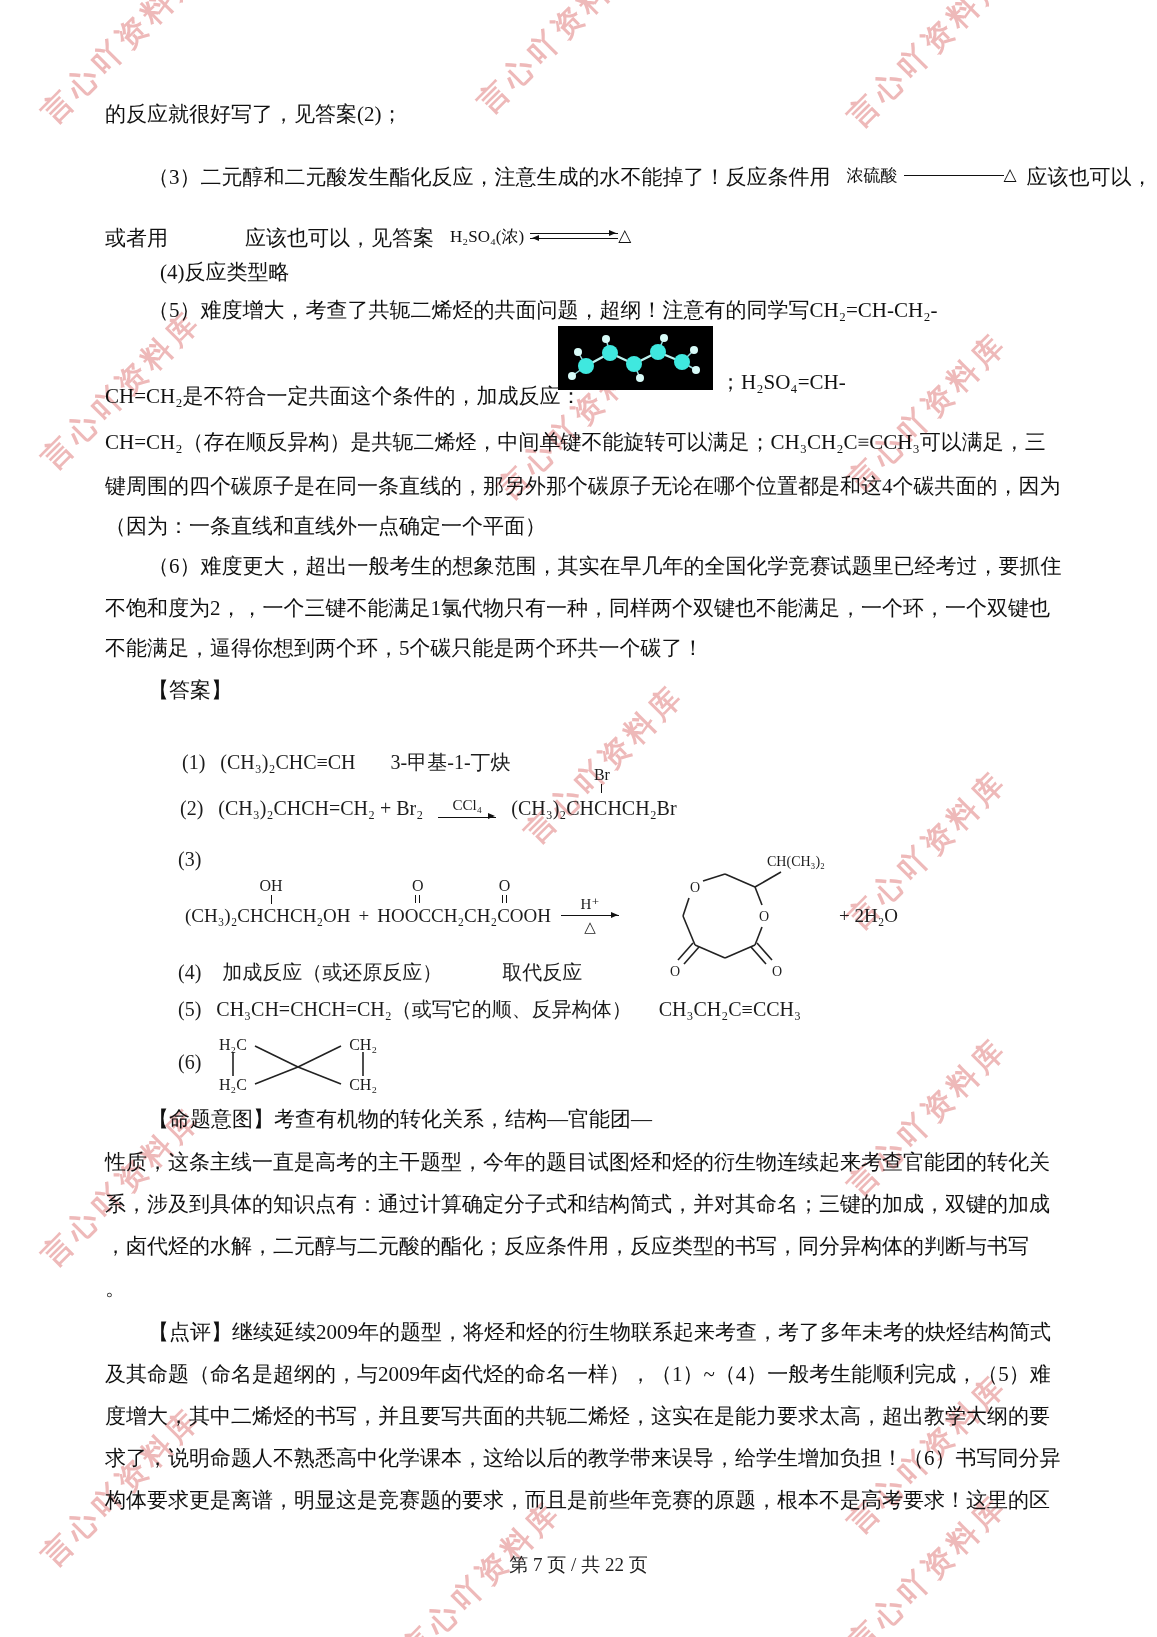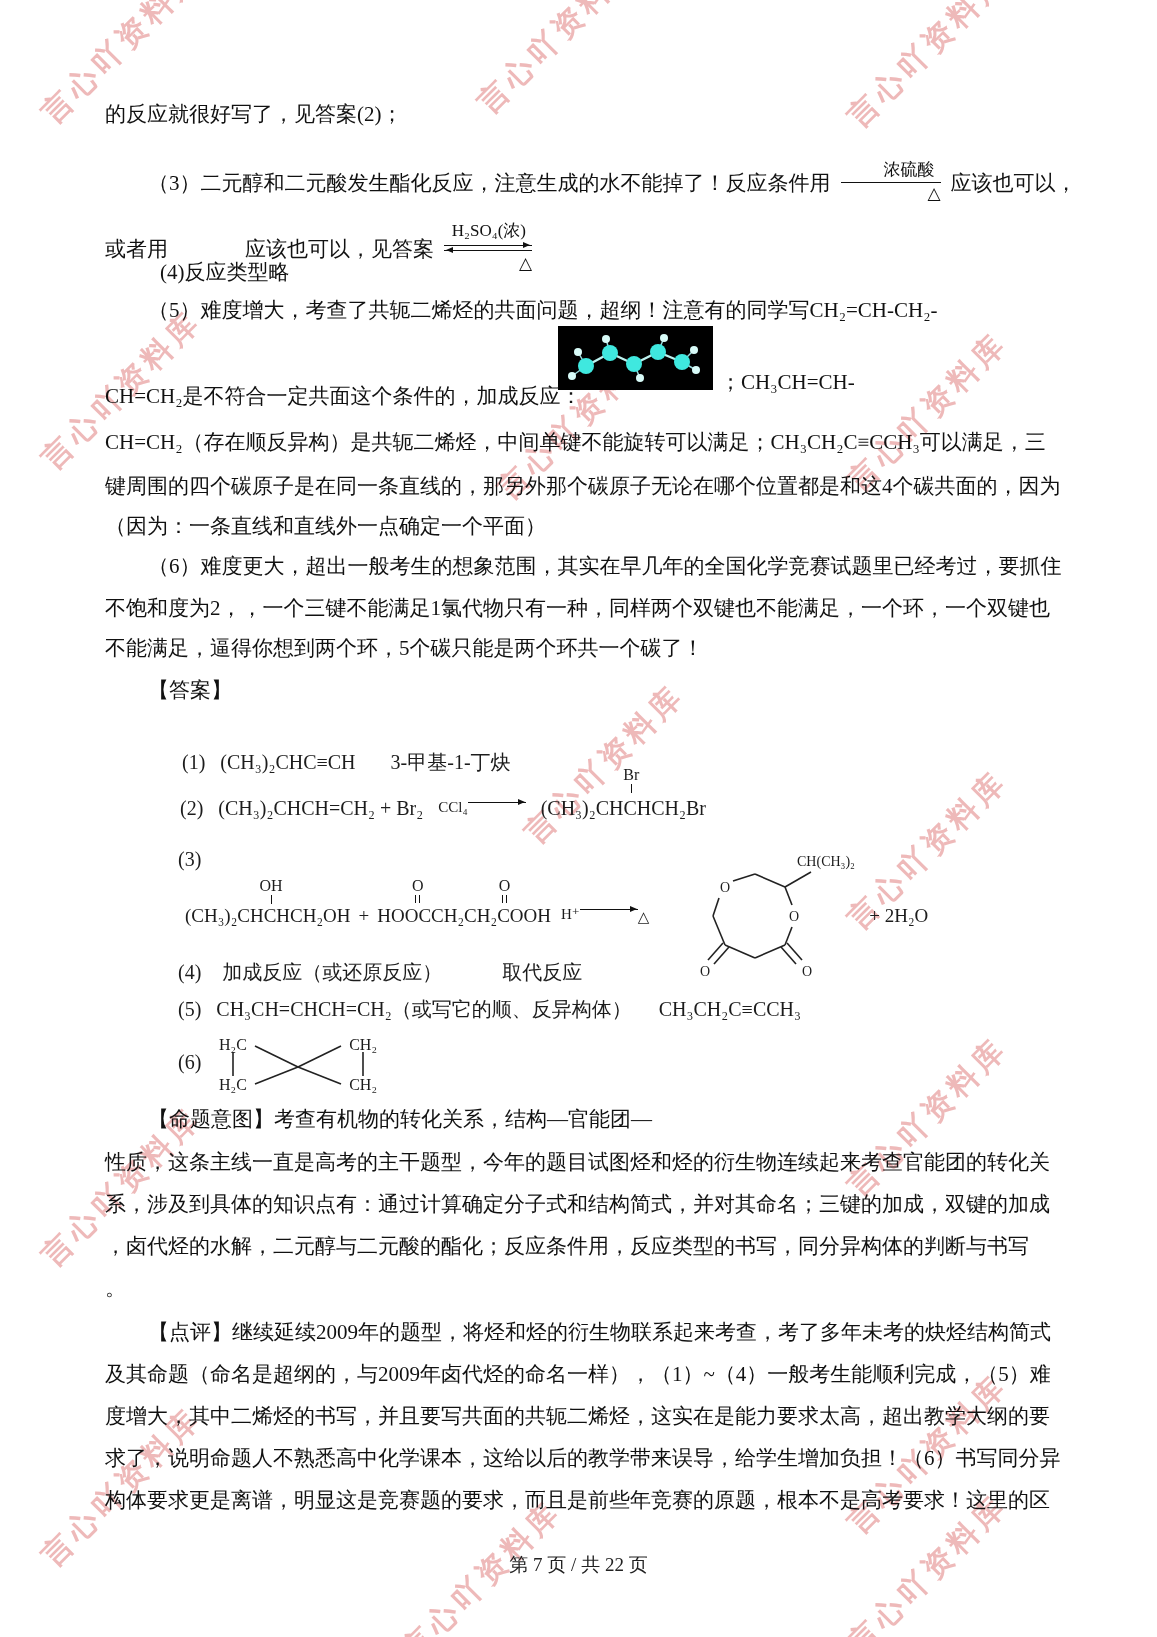--- a/index.html
+++ b/index.html
@@ -34,35 +34,35 @@
   }
   .w1{left:62px;top:92px}   .w2{left:498px;top:82px}   .w3{left:868px;top:96px}
   .w4{left:62px;top:438px}  .w5{left:518px;top:468px}  .w6{left:868px;top:460px}
   .w7{left:545px;top:812px} .w8{left:868px;top:898px}
   .w9{left:62px;top:1235px} .w10{left:868px;top:1165px}
   .w11{left:62px;top:1535px}.w12{left:868px;top:1502px}
   .w13{left:422px;top:1628px}.w14{left:868px;top:1622px}
 
   
   .cond{
-    display:inline-flex;flex-direction:column;align-items:flex-end;
+    display:inline-flex;flex-direction:row;align-items:center;
     font-size:17px;line-height:1.25;margin:0 10px;vertical-align:middle;
     transform:translateY(-4px);
   }
   .cond-top{padding:0 6px}
   .cond-line{width:100px;height:0;border-top:1.6px solid #111;margin:2px 0}
   .cond-bottom{line-height:1.1}
   
   .eq{display:flex;flex-direction:column;gap:4px;margin:4px 0}
   .eq-top,.eq-bot{width:88px;height:0;border-top:1.6px solid #111;position:relative}
   .eq-top::after{content:"";position:absolute;right:-1px;top:-4.4px;border:3.6px solid transparent;border-left:7px solid #111}
   .eq-bot::before{content:"";position:absolute;left:-1px;top:-4.4px;border:3.6px solid transparent;border-right:7px solid #111}
 
   
-  .rxn{display:inline-flex;flex-direction:row;align-items:flex-start;font-size:15px;margin:0 10px;vertical-align:middle;transform:translateY(-3px)}
+  .rxn{display:inline-flex;flex-direction:column;align-items:center;font-size:15px;margin:0 10px;vertical-align:middle;transform:translateY(-3px)}
   .rxn-label{line-height:1.1}
   .arrow-line{width:58px;height:0;border-top:1.6px solid #111;position:relative;margin-top:3px}
   .arrow-line::after{content:"";position:absolute;right:-2px;top:-4.4px;border:3.6px solid transparent;border-left:7px solid #111}
   .rxn-under{line-height:1.2;margin-top:2px}
 
   
   .mol{position:relative;display:inline-block}
   .above{
     position:absolute;top:-27px;font-size:16px;line-height:1;
     display:flex;flex-direction:column;align-items:center;
@@ -145,21 +145,21 @@
       <circle cx="138" cy="44" r="4" fill="#d8fbf8"></circle>
       <circle cx="136" cy="24" r="4" fill="#d8fbf8"></circle>
       <circle cx="28" cy="40" r="8" fill="#3fe8df"></circle>
       <circle cx="52" cy="27" r="8" fill="#3fe8df"></circle>
       <circle cx="76" cy="38" r="8" fill="#3fe8df"></circle>
       <circle cx="100" cy="26" r="8" fill="#3fe8df"></circle>
       <circle cx="124" cy="36" r="8" fill="#3fe8df"></circle>
     </svg>
   </div>
 
-  <div class="line" style="left:720px;top:368px">；CH₃CH=CH-</div>
+  <div class="line" style="left:720px;top:368px">；H₂SO₄=CH-</div>
   <div class="line" style="left:105px;top:382px">CH=CH₂是不符合一定共面这个条件的，加成反应：</div>
   <div class="line" style="left:105px;top:428px">CH=CH₂（存在顺反异构）是共轭二烯烃，中间单键不能旋转可以满足；CH₃CH₂C≡CCH₃可以满足，三</div>
   <div class="line" style="left:105px;top:472px">键周围的四个碳原子是在同一条直线的，那另外那个碳原子无论在哪个位置都是和这4个碳共面的，因为</div>
   <div class="line" style="left:105px;top:512px">（因为：一条直线和直线外一点确定一个平面）</div>
 
   <div class="line" style="left:148px;top:552px">（6）难度更大，超出一般考生的想象范围，其实在早几年的全国化学竞赛试题里已经考过，要抓住</div>
   <div class="line" style="left:105px;top:594px">不饱和度为2，，一个三键不能满足1氯代物只有一种，同样两个双键也不能满足，一个环，一个双键也</div>
   <div class="line" style="left:105px;top:634px">不能满足，逼得你想到两个环，5个碳只能是两个环共一个碳了！</div>
 
   <div class="line" style="left:148px;top:676px">【答案】</div>

